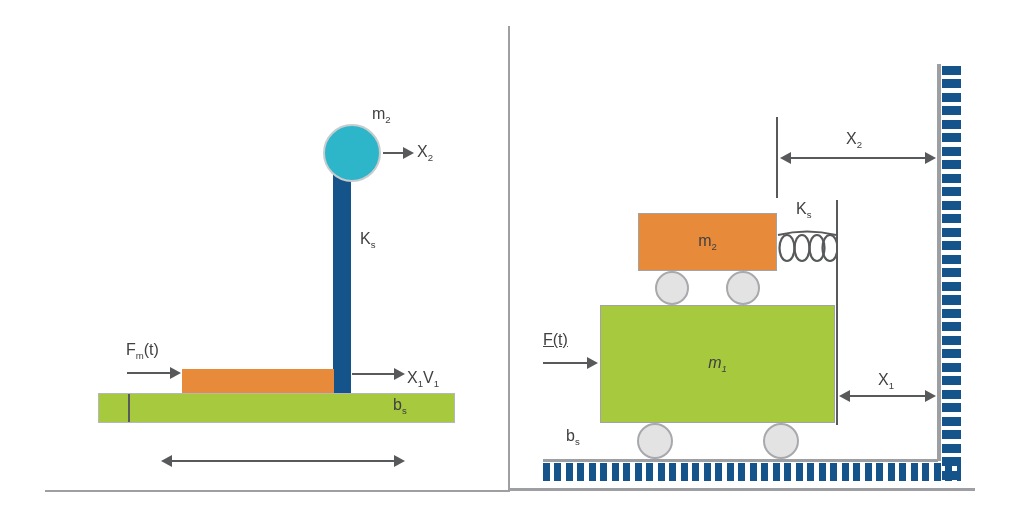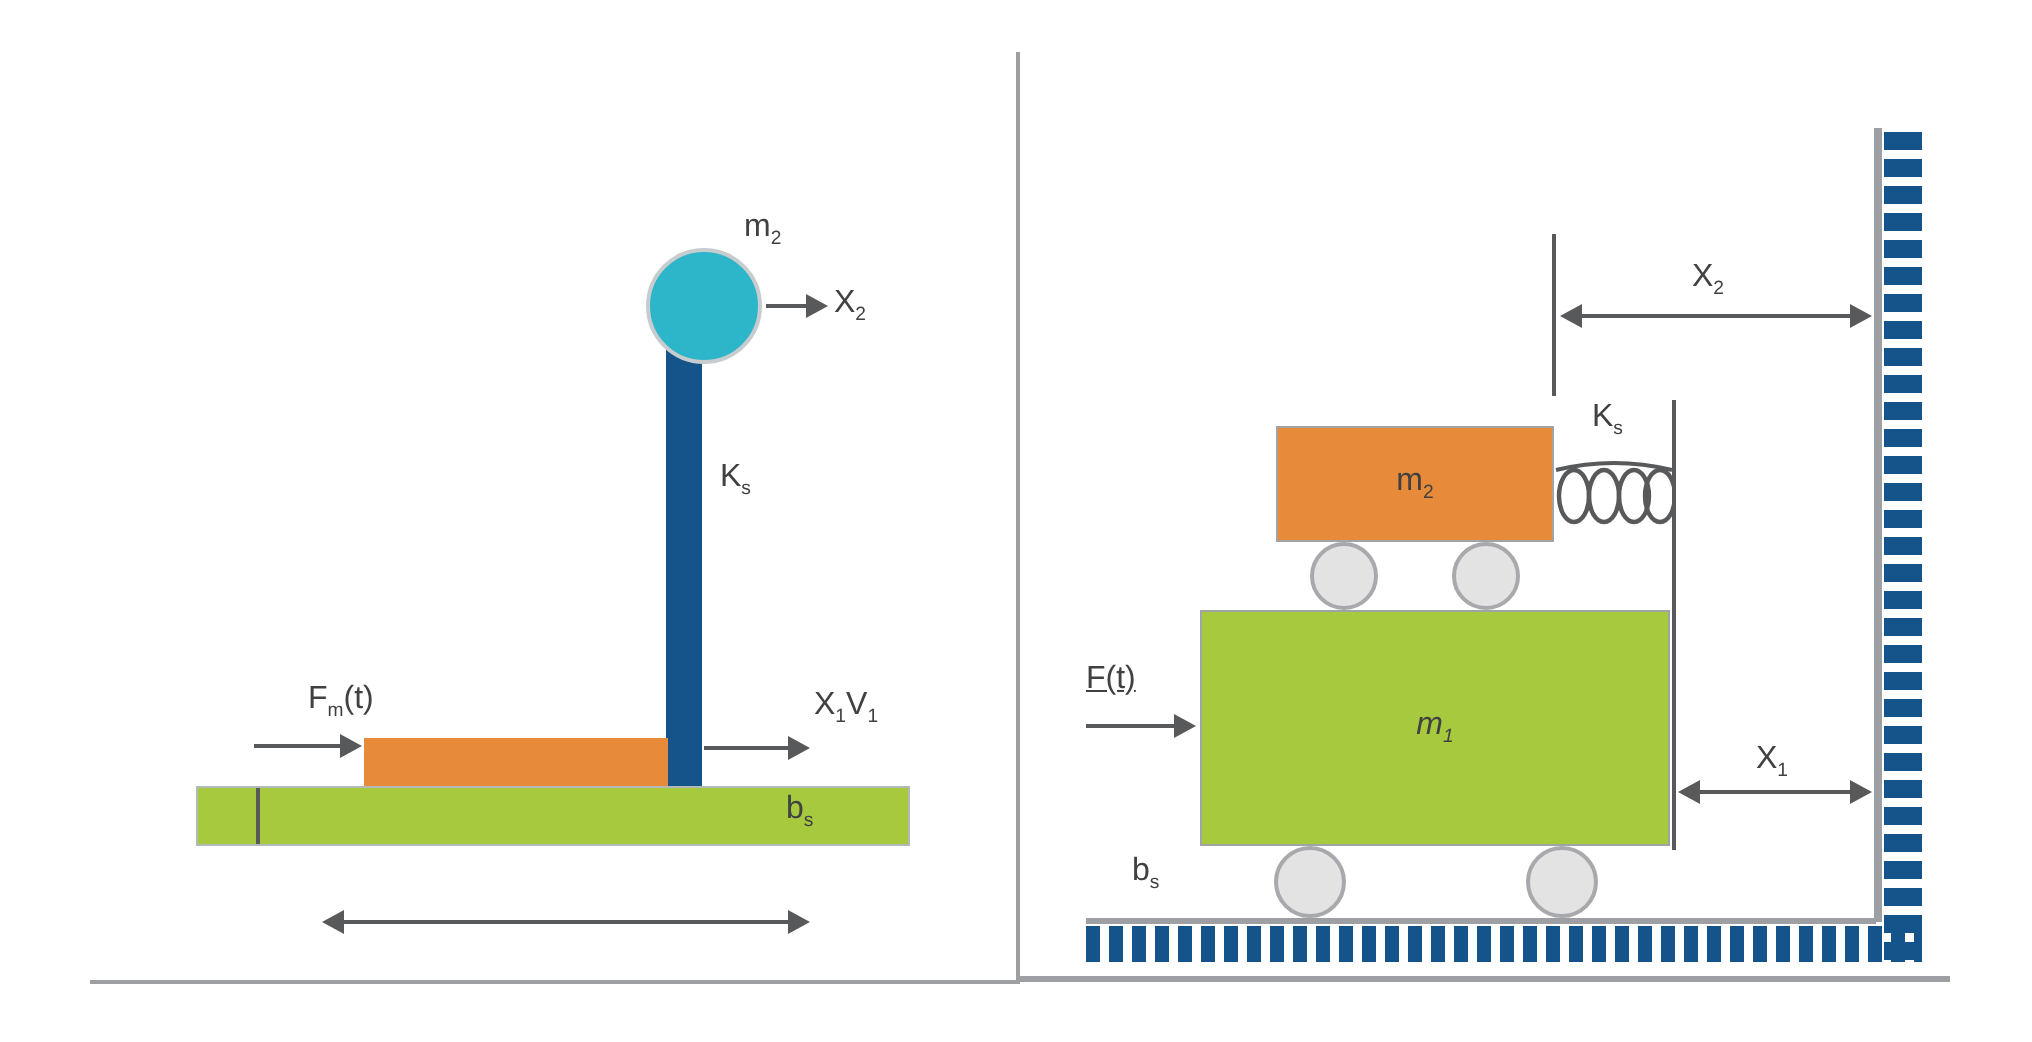--- a/index.html
+++ b/index.html
@@ -62,30 +62,30 @@
 
   <div class="abs circle-mass" style="left:323px;top:124px;"></div>
 
   <div class="abs lbl" style="left:372px;top:105px;"><span>m</span><sub>2</sub></div>
 
   <div class="abs arrow head-r" style="left:383px;top:152px;width:20px;"></div>
   <div class="abs lbl" style="left:417px;top:143px;"><span>X</span><sub>2</sub></div>
 
   <div class="abs lbl" style="left:360px;top:230px;"><span>K</span><sub>s</sub></div>
 
-  <div class="abs lbl" style="left:126px;top:341px;margin-left:28px;"><span>F</span><sub>m</sub><span>(t)</span></div>
+  <div class="abs lbl" style="left:126px;top:341px;"><span>F</span><sub>m</sub><span>(t)</span></div>
   <div class="abs arrow head-r" style="left:127px;top:372px;width:43px;"></div>
 
   <div class="abs block-orange" style="left:182px;top:369px;width:152px;height:31px;"></div>
 
   <div class="abs block-green bordered-light" style="left:98px;top:393px;width:357px;height:30px;"></div>
   <div class="abs vline" style="left:128px;top:394px;height:28px;"></div>
 
   <div class="abs arrow head-r" style="left:352px;top:373px;width:42px;"></div>
-  <div class="abs lbl" style="left:407px;top:344px;"><span>X</span><sub>1</sub><span>V</span><sub>1</sub></div>
+  <div class="abs lbl" style="left:407px;top:369px;"><span>X</span><sub>1</sub><span>V</span><sub>1</sub></div>
 
   <div class="abs lbl" style="left:393px;top:396px;"><span>b</span><sub>s</sub></div>
 
   <div class="abs arrow head-l head-r" style="left:172px;top:460px;width:222px;"></div>
 
   <div class="abs frameline" style="left:45px;top:490px;width:465px;height:2px;"></div>
 
   <div class="abs frameline" style="left:508px;top:26px;width:2px;height:466px;"></div>
 
   <div class="abs frameline" style="left:937px;top:64px;width:4px;height:397px;"></div>

